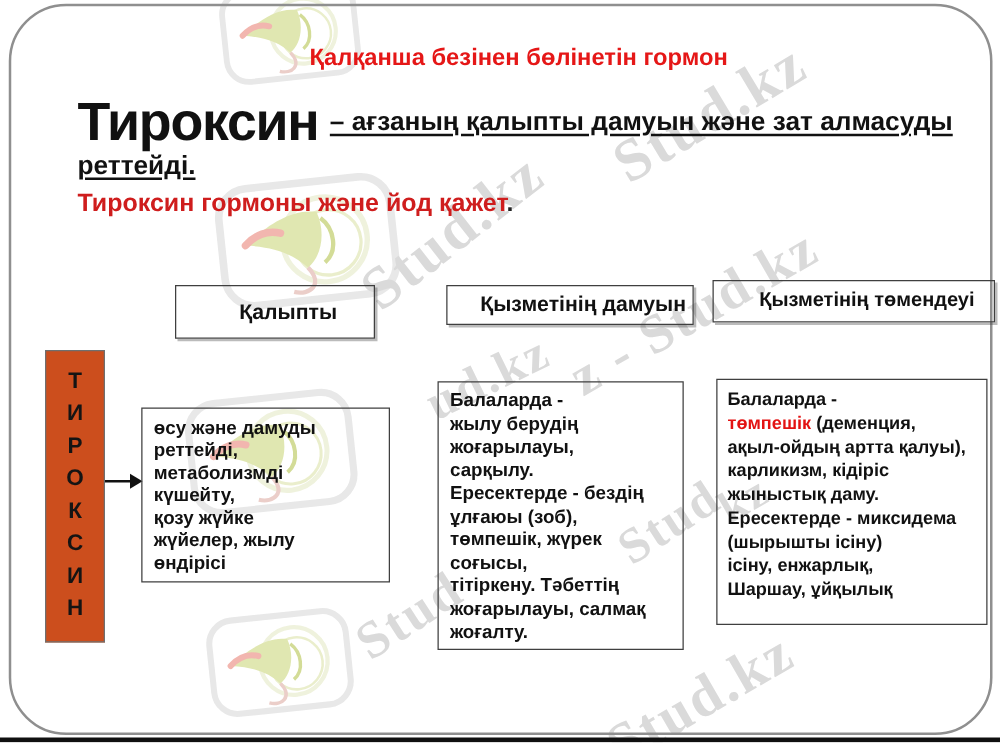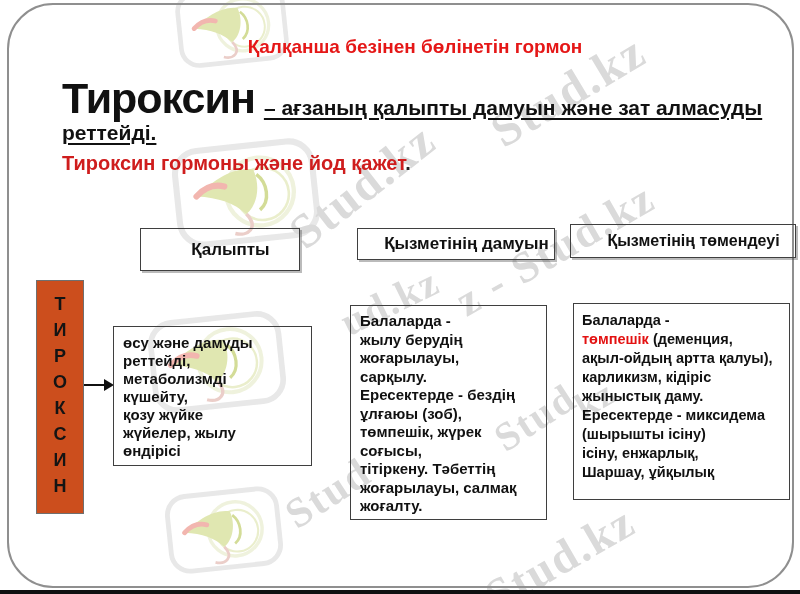--- a/index.html
+++ b/index.html
@@ -22,21 +22,21 @@
   .wm4{left:230px;top:278px;font-size:40px;transform:rotate(-26deg);}
   .wm5{left:168px;top:469px;font-size:42px;transform:rotate(-33deg);}
   .wm6{left:375px;top:394px;font-size:40px;transform:rotate(-33deg);}
   .wm7{left:400px;top:532px;font-size:46px;transform:rotate(-30deg);}
   .wm8{left:435px;top:378px;font-size:36px;transform:rotate(-30deg);}
   
   .title{position:absolute;left:0;right:0;top:36px;text-align:center;padding-left:30px;
          font-size:19px;font-weight:bold;color:#e51717;z-index:10;}
   
   .heading{position:absolute;left:62px;top:76px;width:705px;z-index:10;color:#111;}
-  .head-line1{display:flex;align-items:flex-end;gap:9px;white-space:nowrap;}
+  .head-line1{display:flex;align-items:center;gap:9px;white-space:nowrap;}
   .term{font-size:43px;font-weight:bold;line-height:44px;letter-spacing:-1px;}
   .def{font-size:21px;font-weight:bold;text-decoration:underline;
        text-decoration-thickness:2px;text-underline-offset:3px;}
   .def2{margin-top:1px;}
   .note{margin-top:7px;font-size:20px;font-weight:bold;color:#cf1d1d;}
   .note .period{color:#222;}
   
   .hbox{position:absolute;border:1.6px solid #3f3f3f;background:transparent;z-index:10;
         display:flex;align-items:center;justify-content:center;font-weight:bold;color:#111;
         box-shadow:2px 2px 0 rgba(60,60,60,.35);padding-left:21px;}

